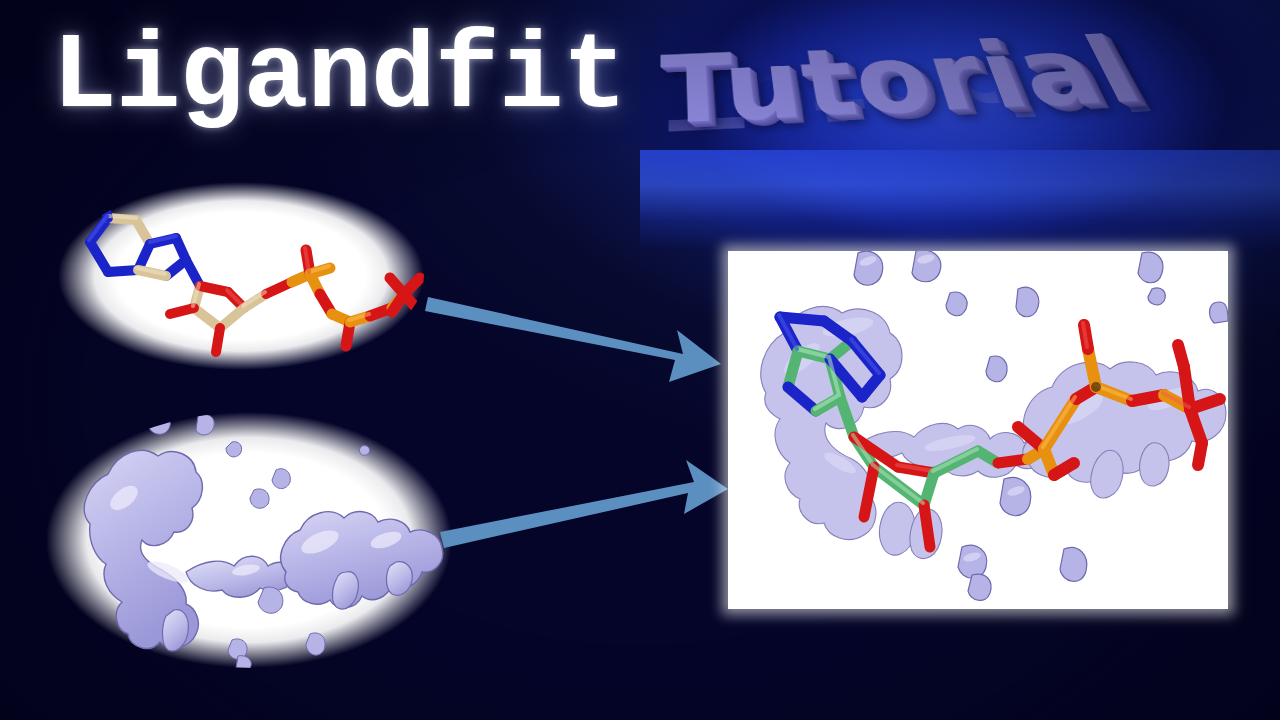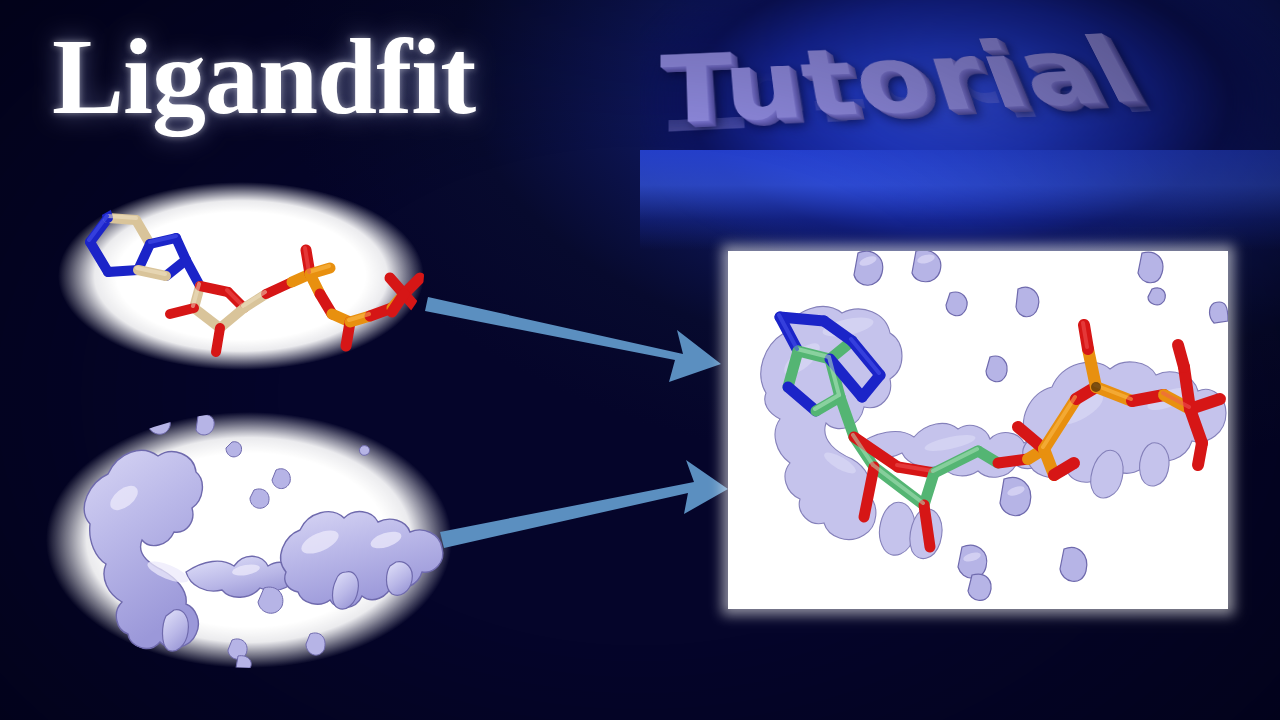--- a/index.html
+++ b/index.html
@@ -21,21 +21,21 @@
   }
 
   
   #title{
     position:absolute;left:52px;top:23px;
     font-size:108px;line-height:1;
     font-weight:700;
     color:#ffffff;
     letter-spacing:-1px;
     text-shadow:0 0 26px rgba(190,200,255,.45), 0 0 7px rgba(255,255,255,.5);
-    font-family:Liberation Serif, serif;
+    font-family:Liberation Mono, monospace;
     white-space:nowrap;
     text-align:right;
   }
 
   
   #tutorial-block{
     position:absolute;left:640px;top:0px;width:640px;height:250px;
     overflow:hidden;
   }
   #tut-glow{

